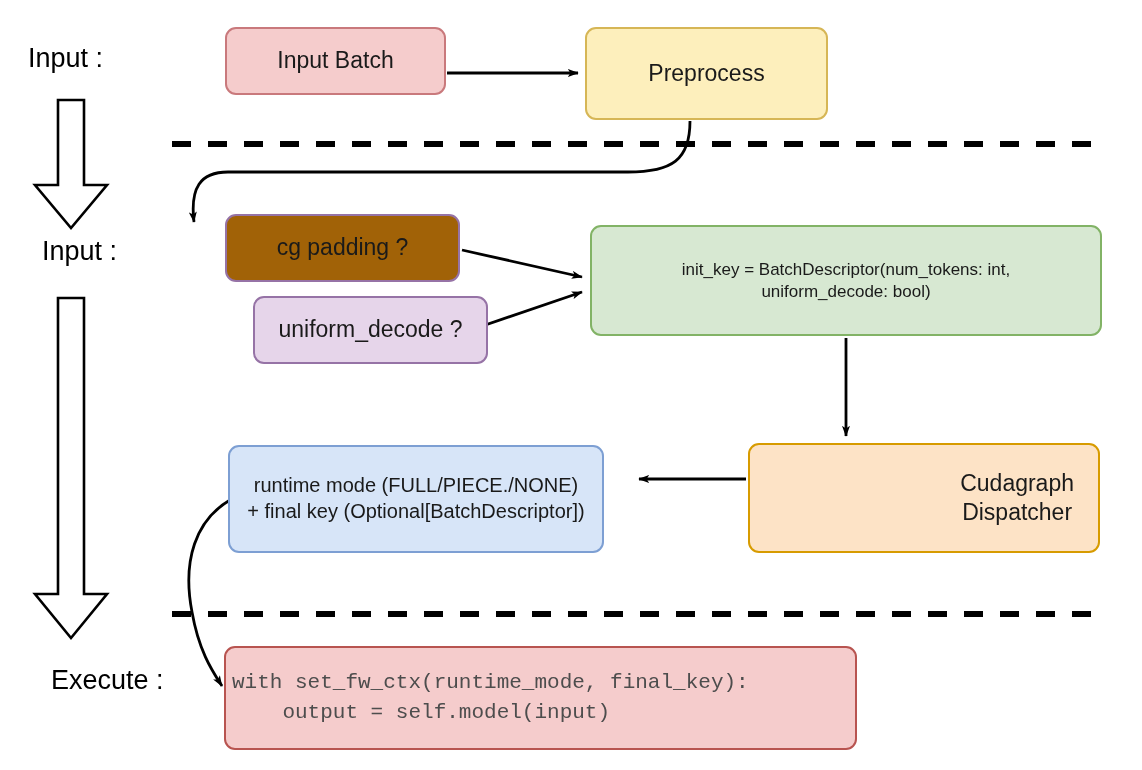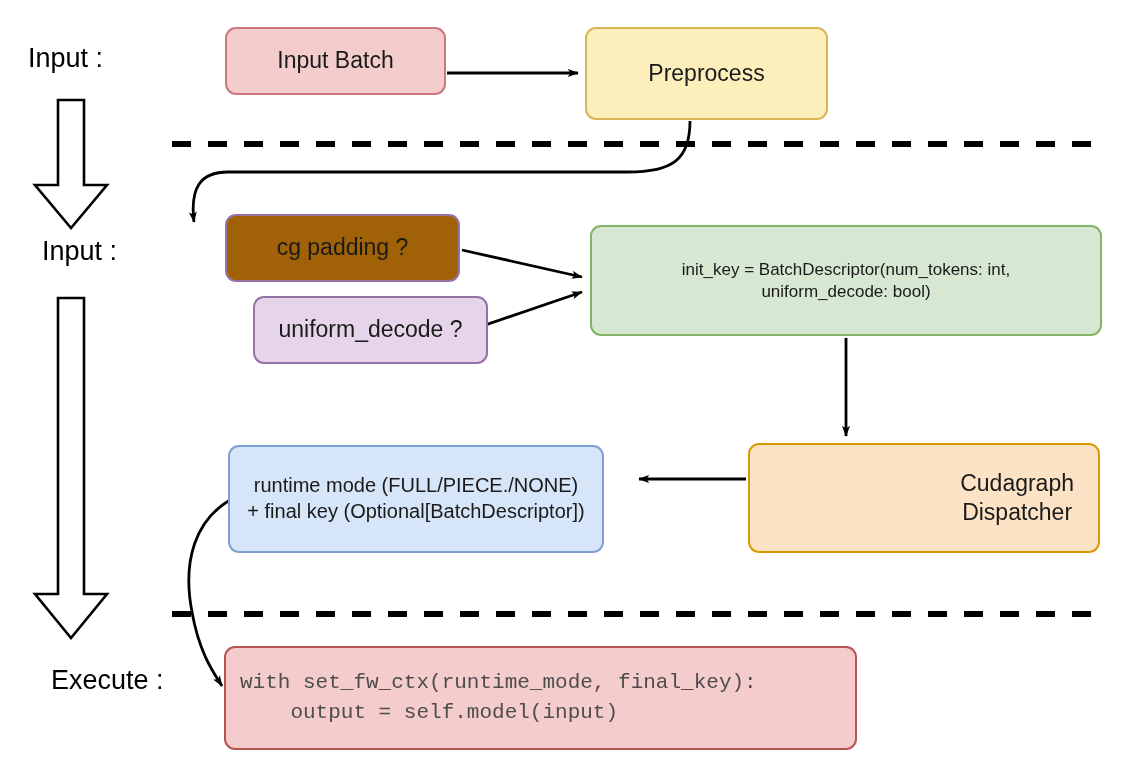--- a/index.html
+++ b/index.html
@@ -83,21 +83,21 @@
   }
   .n-dispatch {
     left: 748px; top: 443px; width: 190px; height: 70px;
     background: #fad3b6; border-color: #d79b00; font-size: 20px;
     border-radius: 10px;
   }
   .n-code {
     left: 224px; top: 646px; width: 633px; height: 104px;
     background: #f5cccc; border-color: #b85450;
     justify-content: flex-start; align-items: center;
-    padding-left: 14px;
+    padding-left: 6px;
     font-family: "Liberation Mono", monospace;
     font-size: 21px;
     color: #4d4d4d;
     line-height: 1.45;
   }
   .code-text {
     white-space: pre;
     text-align: left;
   }
 </style>

